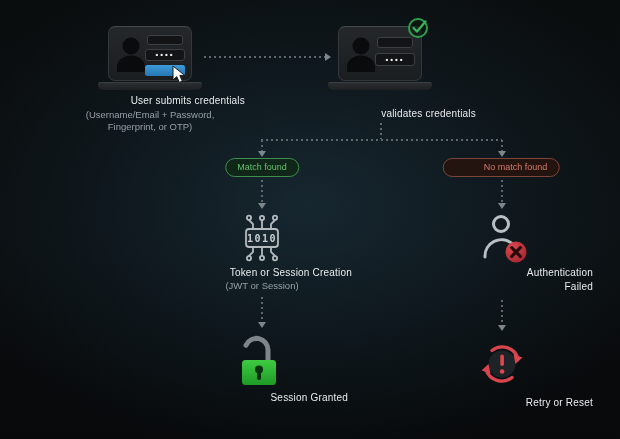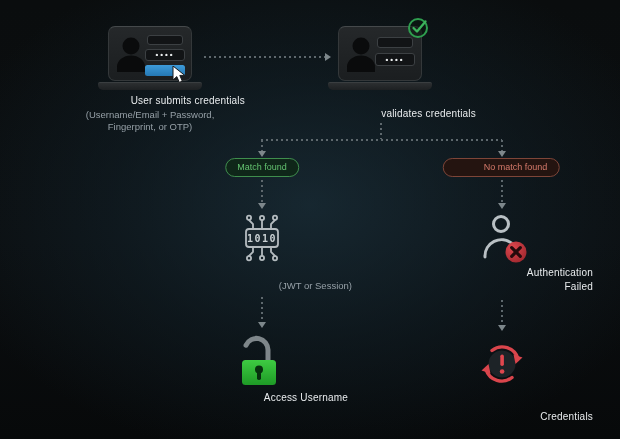--- a/index.html
+++ b/index.html
@@ -127,21 +127,22 @@
       <rect x="8" y="18" width="32" height="18" rx="3" fill="rgba(255,255,255,0.03)"></rect>
       <path d="M15 36 L15 41 L11 45"></path>
         <circle cx="11" cy="47.2" r="2.1"></circle>
       <path d="M24 36 L24 44.5"></path>
         <circle cx="24" cy="47" r="2.1"></circle>
       <path d="M33 36 L33 41 L37 45"></path>
         <circle cx="37" cy="47.2" r="2.1"></circle>
     </g>
     <text x="24" y="31" text-anchor="middle" fill="#c9d0d3" font-family="DejaVu Sans Mono, monospace" font-size="10" font-weight="bold" letter-spacing="1.5">1010</text>
   </svg>
-  <div class="t-sub" style="left:172px; top:280px; width:180px;text-align:right;">(JWT or Session)</div>
+  <div class="t-bold" style="left:172px; top:266px; width:180px;">Token or Session Creation</div>
+  <div class="t-sub" style="left:172px; top:280px; width:180px;">(JWT or Session)</div>
 
   <svg class="icon-svg" style="left:479px; top:213px;" width="52" height="52" viewBox="0 0 52 52">
     <g stroke="#b9c0c4" stroke-width="3" fill="none" stroke-linecap="round">
       <circle cx="22" cy="11" r="7.5"></circle>
       <path d="M6 44 A 16.5 16.5 0 0 1 33 30.5"></path>
     </g>
     <radialGradient id="gr-red" cx="0.35" cy="0.3" r="0.9">
       <stop offset="0%" stop-color="#e0474e"></stop>
         <stop offset="100%" stop-color="#96232a"></stop>
     </radialGradient>
@@ -162,28 +163,28 @@
   <svg class="icon-svg" style="left:234px; top:333px;" width="48" height="54" viewBox="0 0 48 54">
     <path d="M34 27 V 17 A 11.5 11.5 0 0 0 12 12.2" fill="none" stroke="#7e868a" stroke-width="5" stroke-linecap="round"></path>
     <linearGradient id="gr-green" x1="0" y1="0" x2="0" y2="1">
       <stop offset="0%" stop-color="#3ecb42"></stop>
         <stop offset="100%" stop-color="#1e9a26"></stop>
     </linearGradient>
     <rect x="8" y="27" width="34" height="25" rx="3.5" fill="url(#gr-green)"></rect>
     <circle cx="25" cy="36.5" r="4" fill="#07300e"></circle>
     <rect x="23" y="38.5" width="4" height="8.5" rx="1.8" fill="#07300e"></rect>
   </svg>
-  <div class="t-bold" style="left:168px; top:391px; width:180px;">Access Username</div>
+  <div class="t-bold" style="left:168px; top:391px; width:180px;">Session Granted</div>
 
   <svg class="icon-svg" style="left:479px; top:341px;" width="46" height="46" viewBox="0 0 46 46">
     <circle cx="23" cy="23" r="13.5" fill="#1d2327"></circle>
     <g stroke="#d9454c" stroke-width="3.4" fill="none" stroke-linecap="round">
       <path d="M13 9.5 A 16.5 16.5 0 0 1 39 17.5"></path>
       <path d="M33 36.5 A 16.5 16.5 0 0 1 7 28.5"></path>
     </g>
     <polygon points="34.5,13.5 43.5,16.5 36.5,23" fill="#d9454c"></polygon>
     <polygon points="11.5,32.5 2.5,29.5 9.5,23" fill="#d9454c"></polygon>
     <rect x="21.3" y="13.5" width="3.6" height="11.5" rx="1.8" fill="#e0474e"></rect>
     <circle cx="23.1" cy="30.5" r="2.3" fill="#e0474e"></circle>
   </svg>
-  <div class="t-bold" style="left:413px; top:410px; width:180px;">Credentials</div>
+  <div class="t-bold" style="left:413px; top:396px; width:180px;">Retry or Reset</div>
 
 </div>
 
 </body></html>

